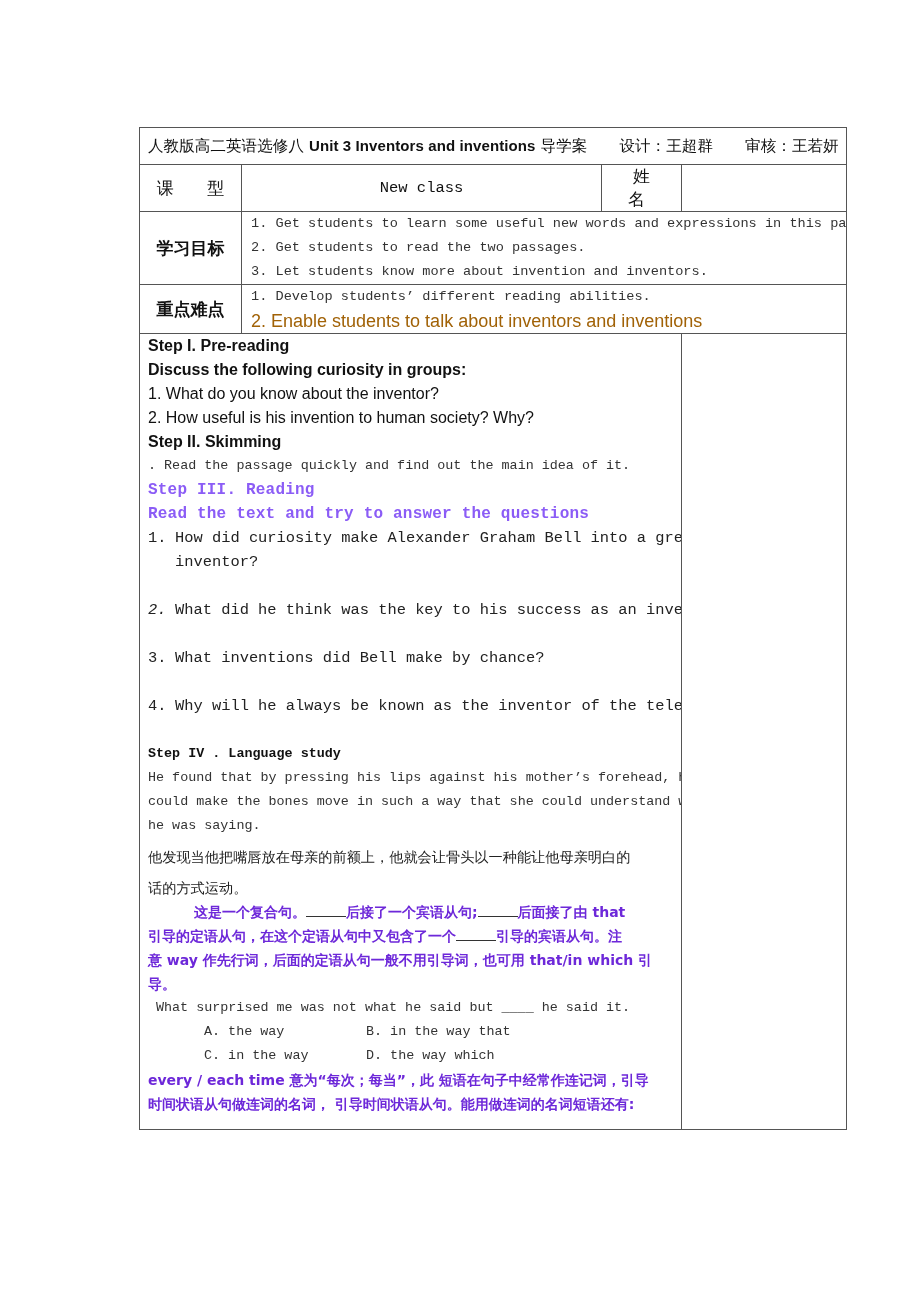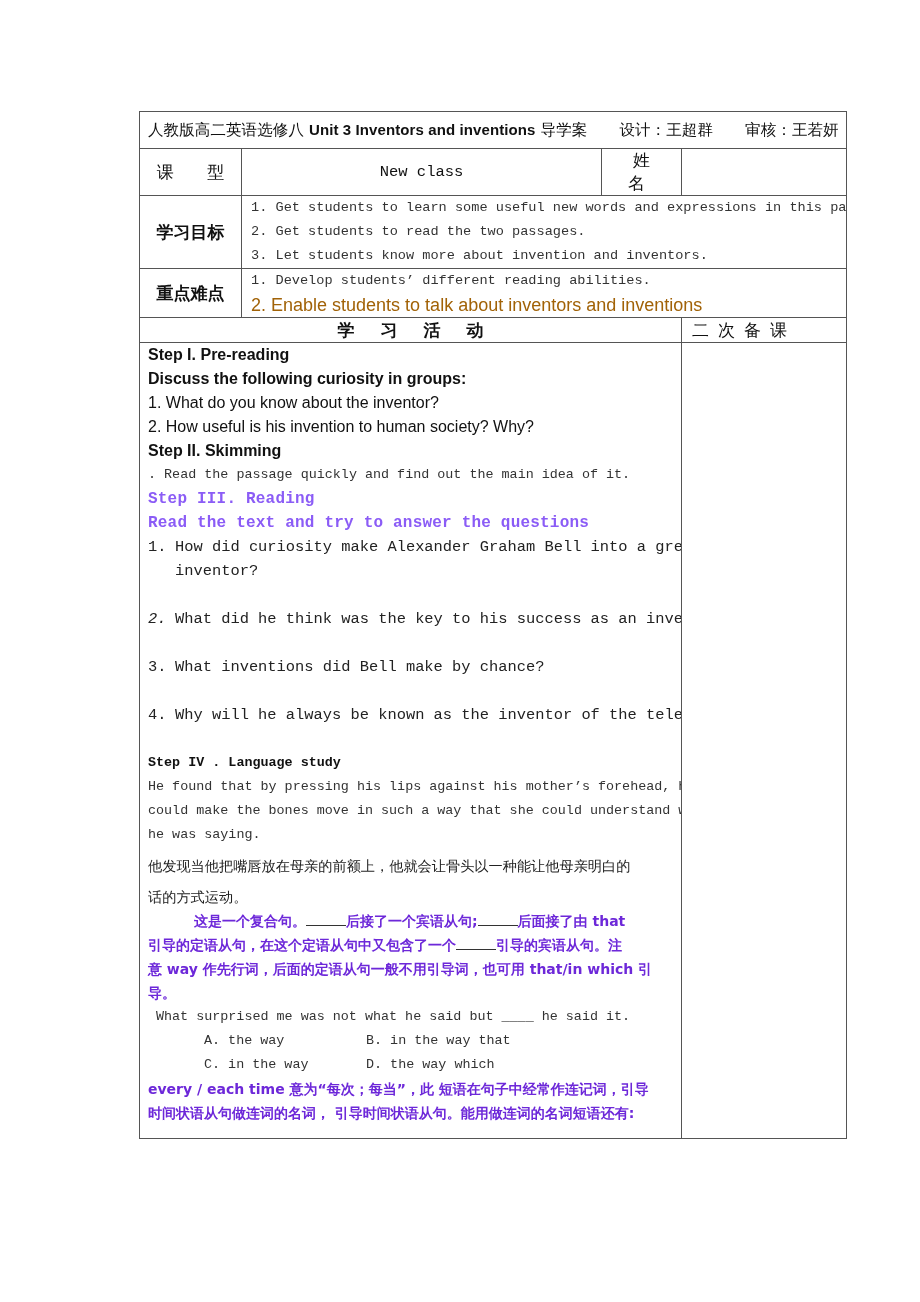--- a/index.html
+++ b/index.html
@@ -1,17 +1,17 @@
 <!DOCTYPE html>
 <html><head>
 <meta charset="utf-8">
 <style>
   html, body { margin: 0; padding: 0; background: #ffffff; }
   body { width: 920px; height: 1302px; position: relative; font-family: "DejaVu Serif", serif; color: #111; }
-  .page { position: absolute; left: 139px; top: 111px; width: 707px; }
+  .page { position: absolute; left: 139px; top: 127px; width: 707px; }
   table { border-collapse: collapse; width: 707px; table-layout: fixed; }
   td { border: 1px solid #555; padding: 0; vertical-align: middle; overflow: hidden; }
   .title-cell { height: 36px; font-size: 15.5px; padding-left: 8px; letter-spacing: 0.1px; }
   .title-cell .en { font-family: "Liberation Sans", sans-serif; font-weight: bold; font-size: 15px; }
   .title-cell .gap { display: inline-block; width: 22px; }
   .lbl { text-align: center; font-size: 17px; font-family: "DejaVu Sans", sans-serif; }
   .lbl.sp { letter-spacing: 14px; text-indent: 14px; }
   .lbl.bold { font-weight: bold; letter-spacing: 0; text-indent: 0; }
   .val-center { text-align: center; font-family: "Liberation Mono", monospace; font-size: 15.5px; }
   .r25 { height: 24px; }
@@ -85,24 +85,20 @@
 
   <tr style="height:49px;">
     <td class="lbl bold">重点难点</td>
     <td colspan="5">
       <div class="list-line">1. Develop students’ different reading abilities.</div>
       <div class="list-line sans2">2. Enable students to talk about inventors and inventions</div>
     </td>
   </tr>
 
 
-  <tr class="r25">
-    <td colspan="4" class="act-head">学习活动</td>
-    <td colspan="2" class="beike-head">二次备课</td>
-  </tr>
 
   <tr>
     <td colspan="4" class="body-cell">
       <div class="ln step-b">Step I. Pre-reading</div>
       <div class="ln step-b">Discuss the following curiosity in groups:</div>
       <div class="ln q-sans">1. What do you know about the inventor?</div>
       <div class="ln q-sans">2. How useful is his invention to human society? Why?</div>
       <div class="ln step-b">Step II. Skimming</div>
       <div class="ln mono-sm">. Read the passage quickly and find out the main idea of it.</div>
 

